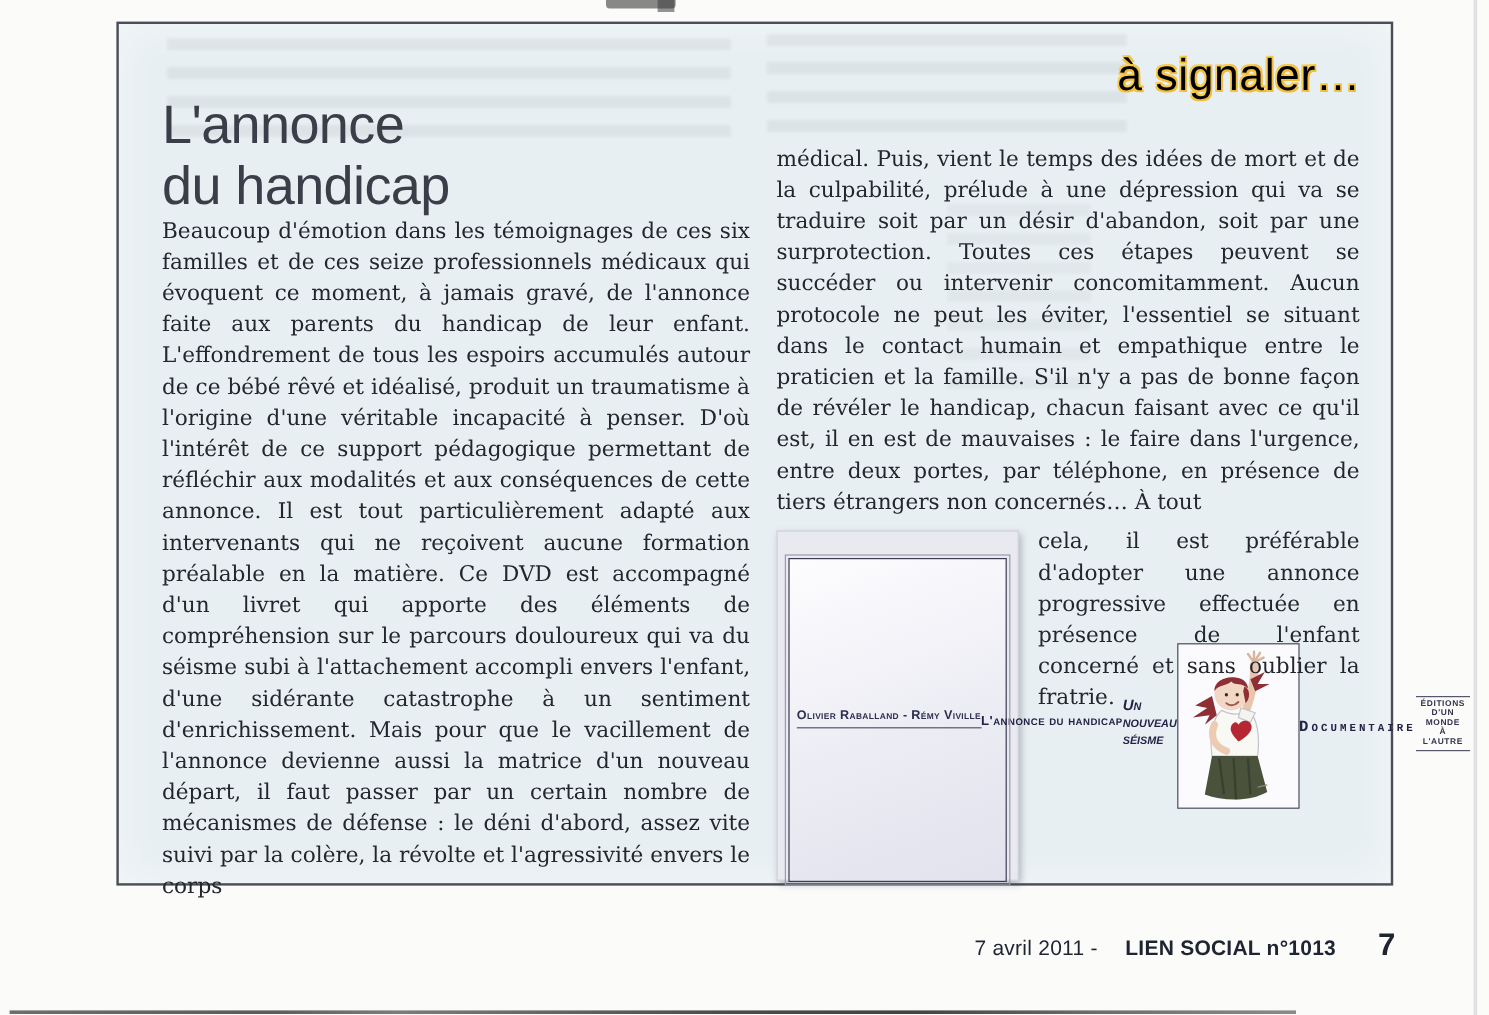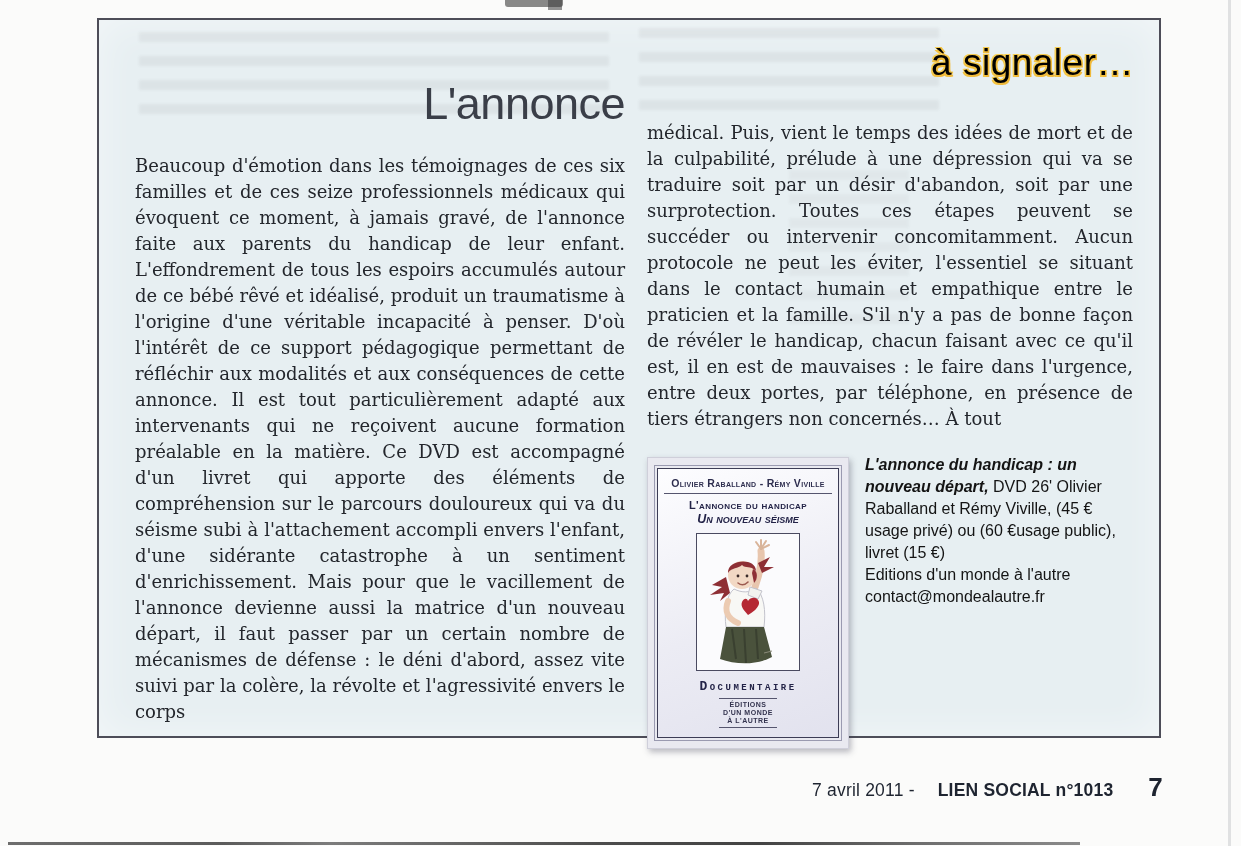--- a/index.html
+++ b/index.html
@@ -55,22 +55,20 @@
                  1.5px -1.5px 0 #f3c445, -1.5px 1.5px 0 #f3c445;
   }
 
   .col-left {
     position: absolute; left: 36px; top: 58px; width: 490px;
   }
   .article-title {
     font-family: "Liberation Sans", sans-serif;
     font-size: 45px; line-height: 51px; font-weight: 500;
     color: #3a3e48; letter-spacing: -0.5px;
-    margin-bottom: 24px;
-    text-align: right;
   }
   .body-text {
     font-family: "DejaVu Serif", "Liberation Serif", serif;
     font-size: 18px; line-height: 26px;
     color: #23262c; text-align: justify;
   }
 
   .col-right {
     position: absolute; left: 548px; top: 100px; width: 486px;
   }
@@ -83,22 +81,23 @@
     background: #e9e9f0;
     border: 1px solid #cfcfda;
     box-shadow: 2px 3px 6px rgba(60,60,80,.35);
     padding: 10px 9px;
   }
   .dvd-frame {
     width: 100%; height: 100%;
     border: 1px solid #3c3c55;
     outline: 1px solid #9a9ab0; outline-offset: 2px;
     background: linear-gradient(160deg,#fdfdff 0%,#ececf4 55%,#e2e2ee 100%);
-    display: flex; flex-direction: column; align-items: center;
+    display: flex; flex-direction: row; align-items: center;
     padding: 8px 6px 6px 6px;
+    margin-top: 12px;
   }
   .dvd-authors {
     font-variant: small-caps; font-weight: 700; font-size: 10.5px;
     color: #2d2d4e; letter-spacing: .3px; white-space: nowrap;
     border-bottom: 1px solid #55556e; padding-bottom: 4px; margin-bottom: 5px;
     width: 100%; text-align: center;
   }
   .dvd-title {
     font-variant: small-caps; font-weight: 700; font-size: 11px;
     color: #232347; letter-spacing: .4px; white-space: nowrap;
@@ -156,20 +155,21 @@
 
   <div class="bleed b1"></div>
   <div class="bleed b2"></div>
   <div class="bleed b3"></div>
 
   <div class="signal">à signaler…</div>
 
   <div class="col-left">
     <h1 class="article-title">
       <span class="t1">L'annonce</span><br>
+      <span class="t2">du handicap</span>
     </h1>
     <p class="body-text">Beaucoup d'émotion dans les témoignages de ces six familles et de ces seize professionnels médicaux qui évoquent ce moment, à jamais gravé, de l'annonce faite aux parents du handicap de leur enfant. L'effondrement de tous les espoirs accumulés autour de ce bébé rêvé et idéalisé, produit un traumatisme à l'origine d'une véritable incapacité à penser. D'où l'intérêt de ce support pédagogique permettant de réfléchir aux modalités et aux conséquences de cette annonce. Il est tout particulièrement adapté aux intervenants qui ne reçoivent aucune formation préalable en la matière. Ce DVD est accompagné d'un livret qui apporte des éléments de compréhension sur le parcours douloureux qui va du séisme subi à l'attachement accompli envers l'enfant, d'une sidérante catastrophe à un sentiment d'enrichissement. Mais pour que le vacillement de l'annonce devienne aussi la matrice d'un nouveau départ, il faut passer par un certain nombre de mécanismes de défense : le déni d'abord, assez vite suivi par la colère, la révolte et l'agressivité envers le corps</p>
   </div>
 
   <div class="col-right">
     <p class="body-text first">médical. Puis, vient le temps des idées de mort et de la culpabilité, prélude à une dépression qui va se traduire soit par un désir d'abandon, soit par une surprotection. Toutes ces étapes peuvent se succéder ou intervenir concomitamment. Aucun protocole ne peut les éviter, l'essentiel se situant dans le contact humain et empathique entre le praticien et la famille. S'il n'y a pas de bonne façon de révéler le handicap, chacun faisant avec ce qu'il est, il en est de mauvaises : le faire dans l'urgence, entre deux portes, par téléphone, en présence de tiers étrangers non concernés… À tout</p>
 
     <div class="clearfix">
 
       <div class="dvd-cover">
@@ -218,26 +218,22 @@
           </div>
           <div class="dvd-genre">Documentaire</div>
           <div class="dvd-pub">
             <span>Éditions</span><br>
             <span>d'un monde</span><br>
             <span>à l'autre</span>
           </div>
         </div>
       </div>
 
-
-      <div class="caption">
-        <span class="cap-title">L'annonce du handicap : un nouveau départ,</span><span> DVD 26' Olivier Raballand et Rémy Viville, (45 € usage privé) ou (60 €usage public), livret (15 €)</span>
-        <span class="cap-line">Editions d'un monde à l'autre</span>
-        <span class="cap-line">contact@mondealautre.fr</span>
-      </div>
+      <p class="body-text">cela, il est préférable d'adopter une annonce progressive effectuée en présence de l'enfant concerné et sans oublier la fratrie.</p>
+
     </div>
   </div>
 </div>
 
 <div class="footer">
   <span>7 avril 2011 - </span>
   <span class="mag">LIEN SOCIAL n°1013</span>
   <span class="pagenum">7</span>
 </div>
 

